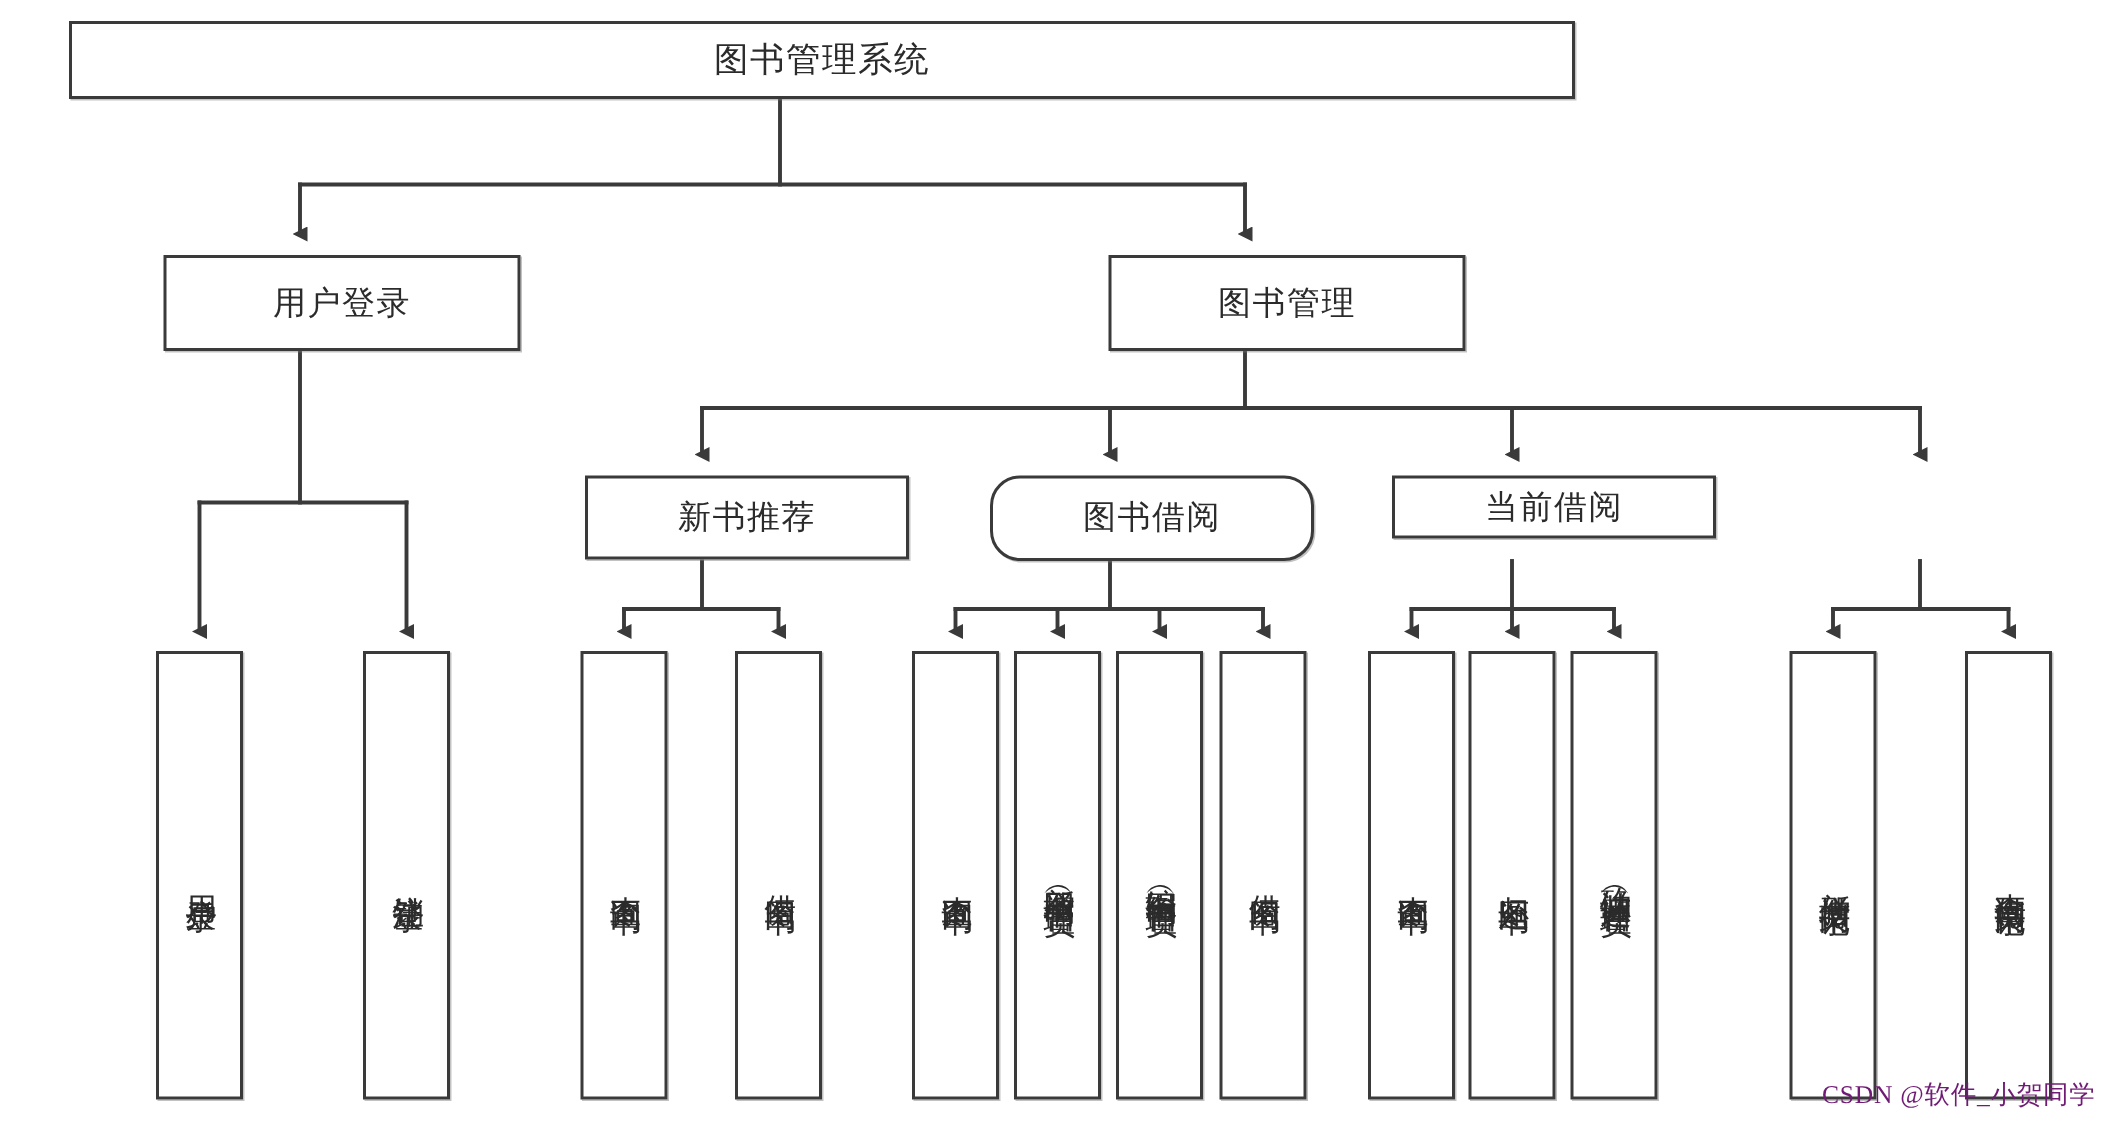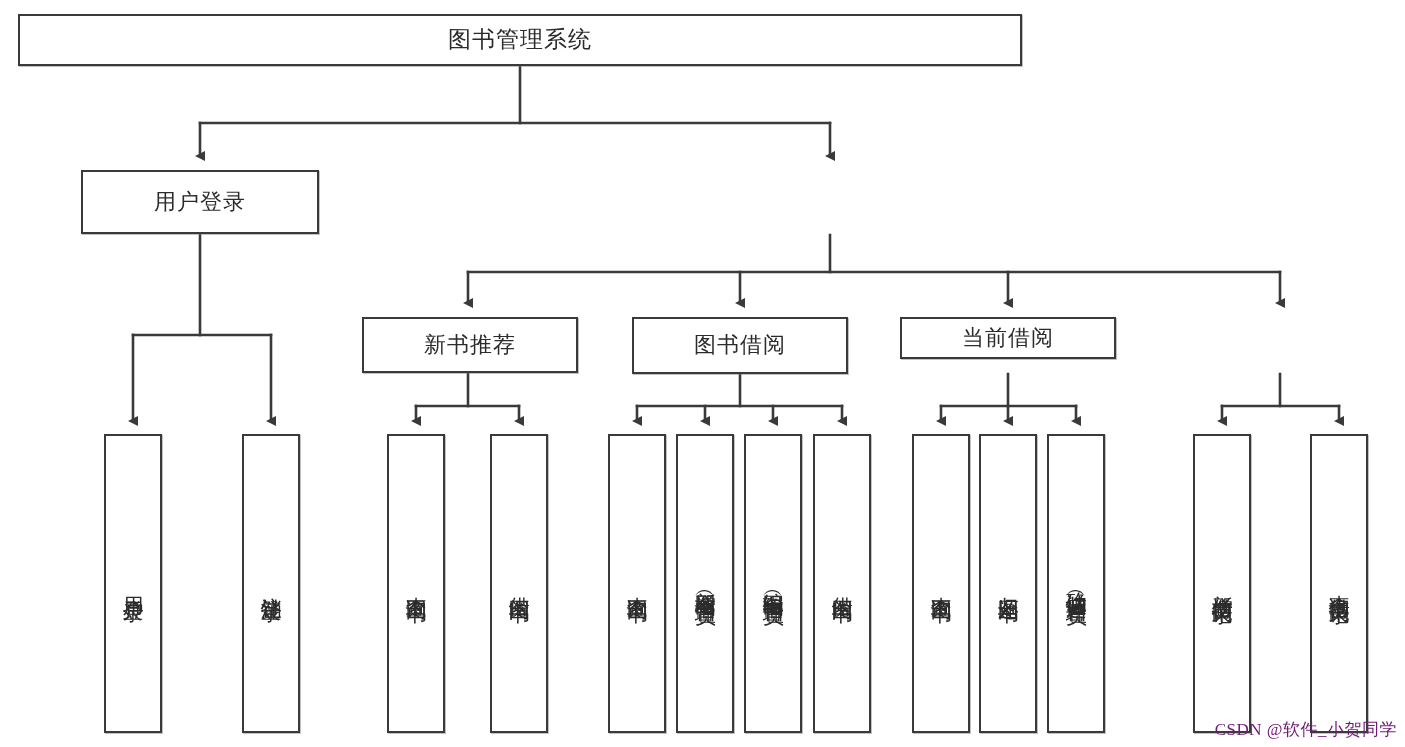--- a/index.html
+++ b/index.html
@@ -32,20 +32,21 @@
     display: flex;
     align-items: center;
     justify-content: center;
     color: #2b2b2b;
     box-shadow: 1px 1px 0 rgba(120,120,120,0.45);
   }
   .node.horiz {
     font-size: 22px;
     letter-spacing: 1px;
     line-height: 1.2;
+    margin-left: 28px;
   }
   .node.vert {
     writing-mode: vertical-rl;
     text-orientation: upright;
     font-size: 21px;
     letter-spacing: 2px;
     line-height: 1.25;
     align-items: center;
     justify-content: center;
     padding: 4px 0;
@@ -127,25 +128,28 @@
     </g>
   </svg>
 
   <div class="node horiz root" style="left:18px; top:14px; width:1004px; height:52px;">
     <span class="label">图书管理系统</span>
   </div>
 
   <div class="node horiz" style="left:81px; top:170px; width:238px; height:64px;">
     <span class="label">用户登录</span>
   </div>
+  <div class="node horiz" style="left:711px; top:170px; width:238px; height:64px;">
+    <span class="label">图书管理</span>
+  </div>
 
   <div class="node horiz" style="left:362px; top:317px; width:216px; height:56px;">
     <span class="label">新书推荐</span>
   </div>
-  <div class="node horiz" style="left:632px; top:317px; width:216px; height:57px;">
+  <div class="node horiz" style="left:632px; top:317px; width:216px; height:57px;border-radius:20px;">
     <span class="label">图书借阅</span>
   </div>
   <div class="node horiz" style="left:900px; top:317px; width:216px; height:42px;">
     <span class="label">当前借阅</span>
   </div>
 
   <div class="node vert" style="left:104px; top:434px; width:58px; height:299px;">
     <span class="label">用户登录</span>
   </div>
   <div class="node vert" style="left:242px; top:434px; width:58px; height:299px;">

